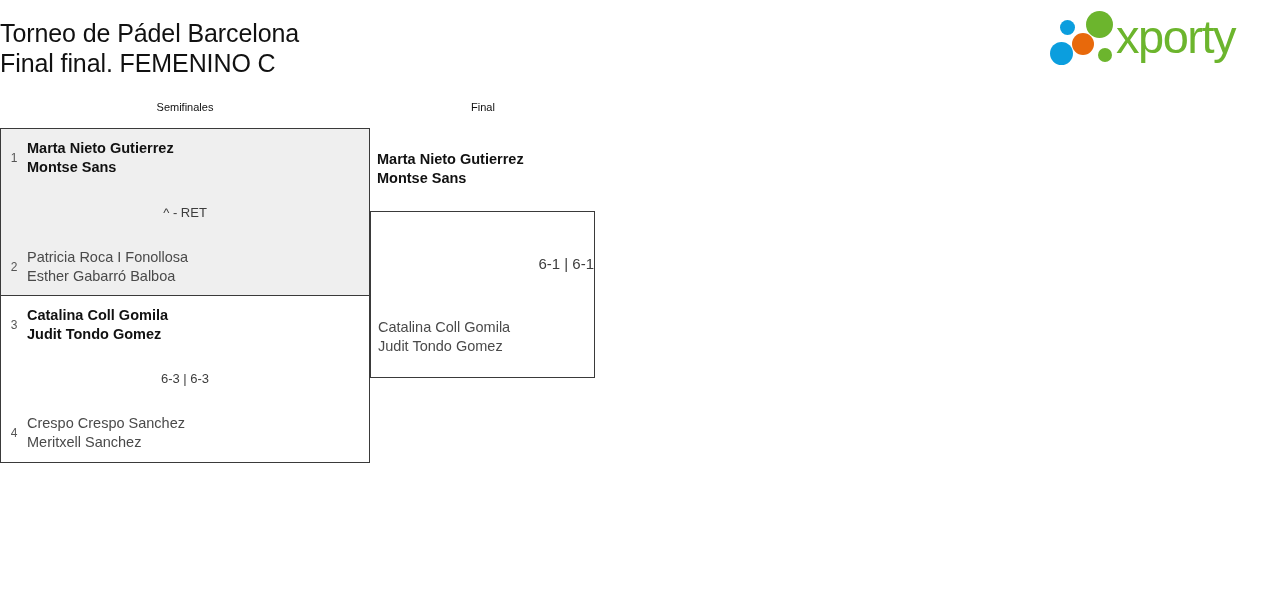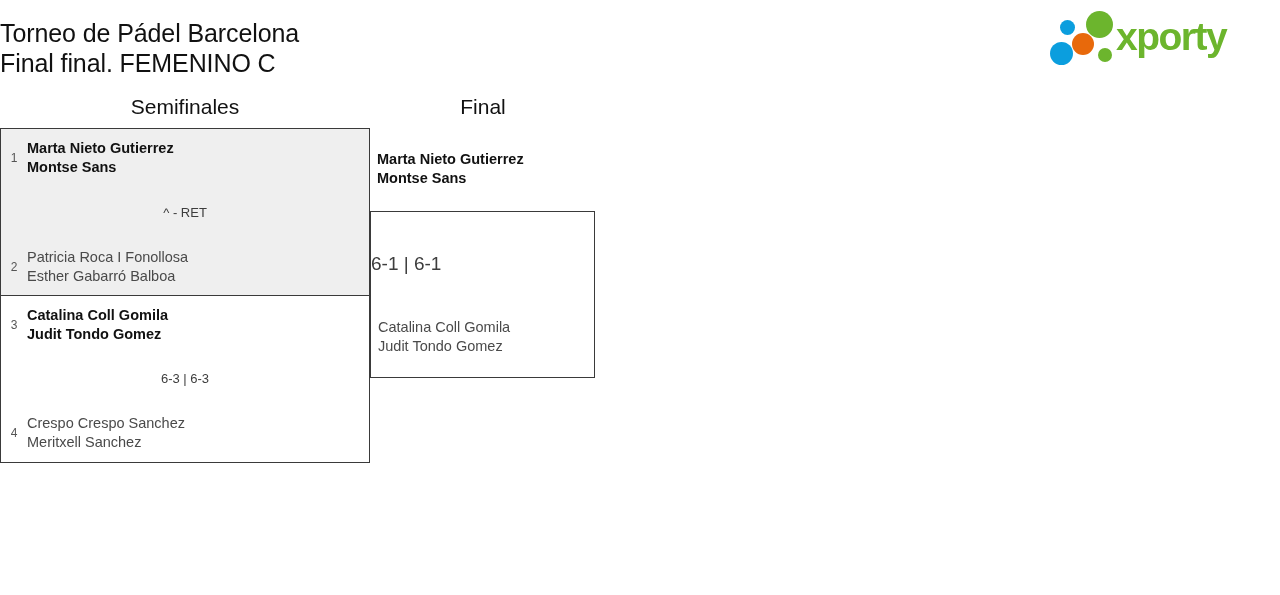--- a/index.html
+++ b/index.html
@@ -50,31 +50,31 @@
   .dot { position: absolute; border-radius: 50%; }
   .dot-green-lg  { width: 27px; height: 27px; left: 36px; top: 3px;  background: #6cb52d; }
   .dot-blue-sm   { width: 15px; height: 15px; left: 10px; top: 12px; background: #0b9ede; }
   .dot-orange    { width: 22px; height: 22px; left: 22px; top: 25px; background: #e8690b; }
   .dot-blue-lg   { width: 23px; height: 23px; left: 0px;  top: 34px; background: #0b9ede; }
   .dot-green-sm  { width: 14px; height: 14px; left: 48px; top: 40px; background: #6cb52d; }
   .logo-word {
     position: absolute;
     left: 66px;
     top: 4px;
-    font-size: 39px;
+    font-size: 47px;
     line-height: 50px;
-    font-weight: 700;
+    font-weight: 400;
     color: #6cb52d;
     letter-spacing: -1.5px;
   }
 
   
   .round-heading {
     position: absolute;
-    font-size: 21px;
+    font-size: 11px;
     line-height: 18px;
     font-weight: 400;
     color: #111111;
     text-align: center;
   }
   .round-semis { left: 0;    top: 98px; width: 370px; }
   .round-final { left: 370px; top: 98px; width: 226px; }
 
   
   .bracket { position: absolute; left: 0; top: 0; }
@@ -167,22 +167,22 @@
     color: #4a4a4a;
     white-space: nowrap;
   }
   .final-loser .pl { display: block; }
 
   .final-score {
     position: absolute;
     left: 0;
     width: 100%;
     top: 43px;
-    text-align: left;
-    font-size: 19px;
+    text-align: right;
+    font-size: 15px;
     line-height: 18px;
     color: #3d3d3d;
   }
 </style>
 </head>
 <body>
 
 <div class="page-header">
 
   <div class="title-block">

